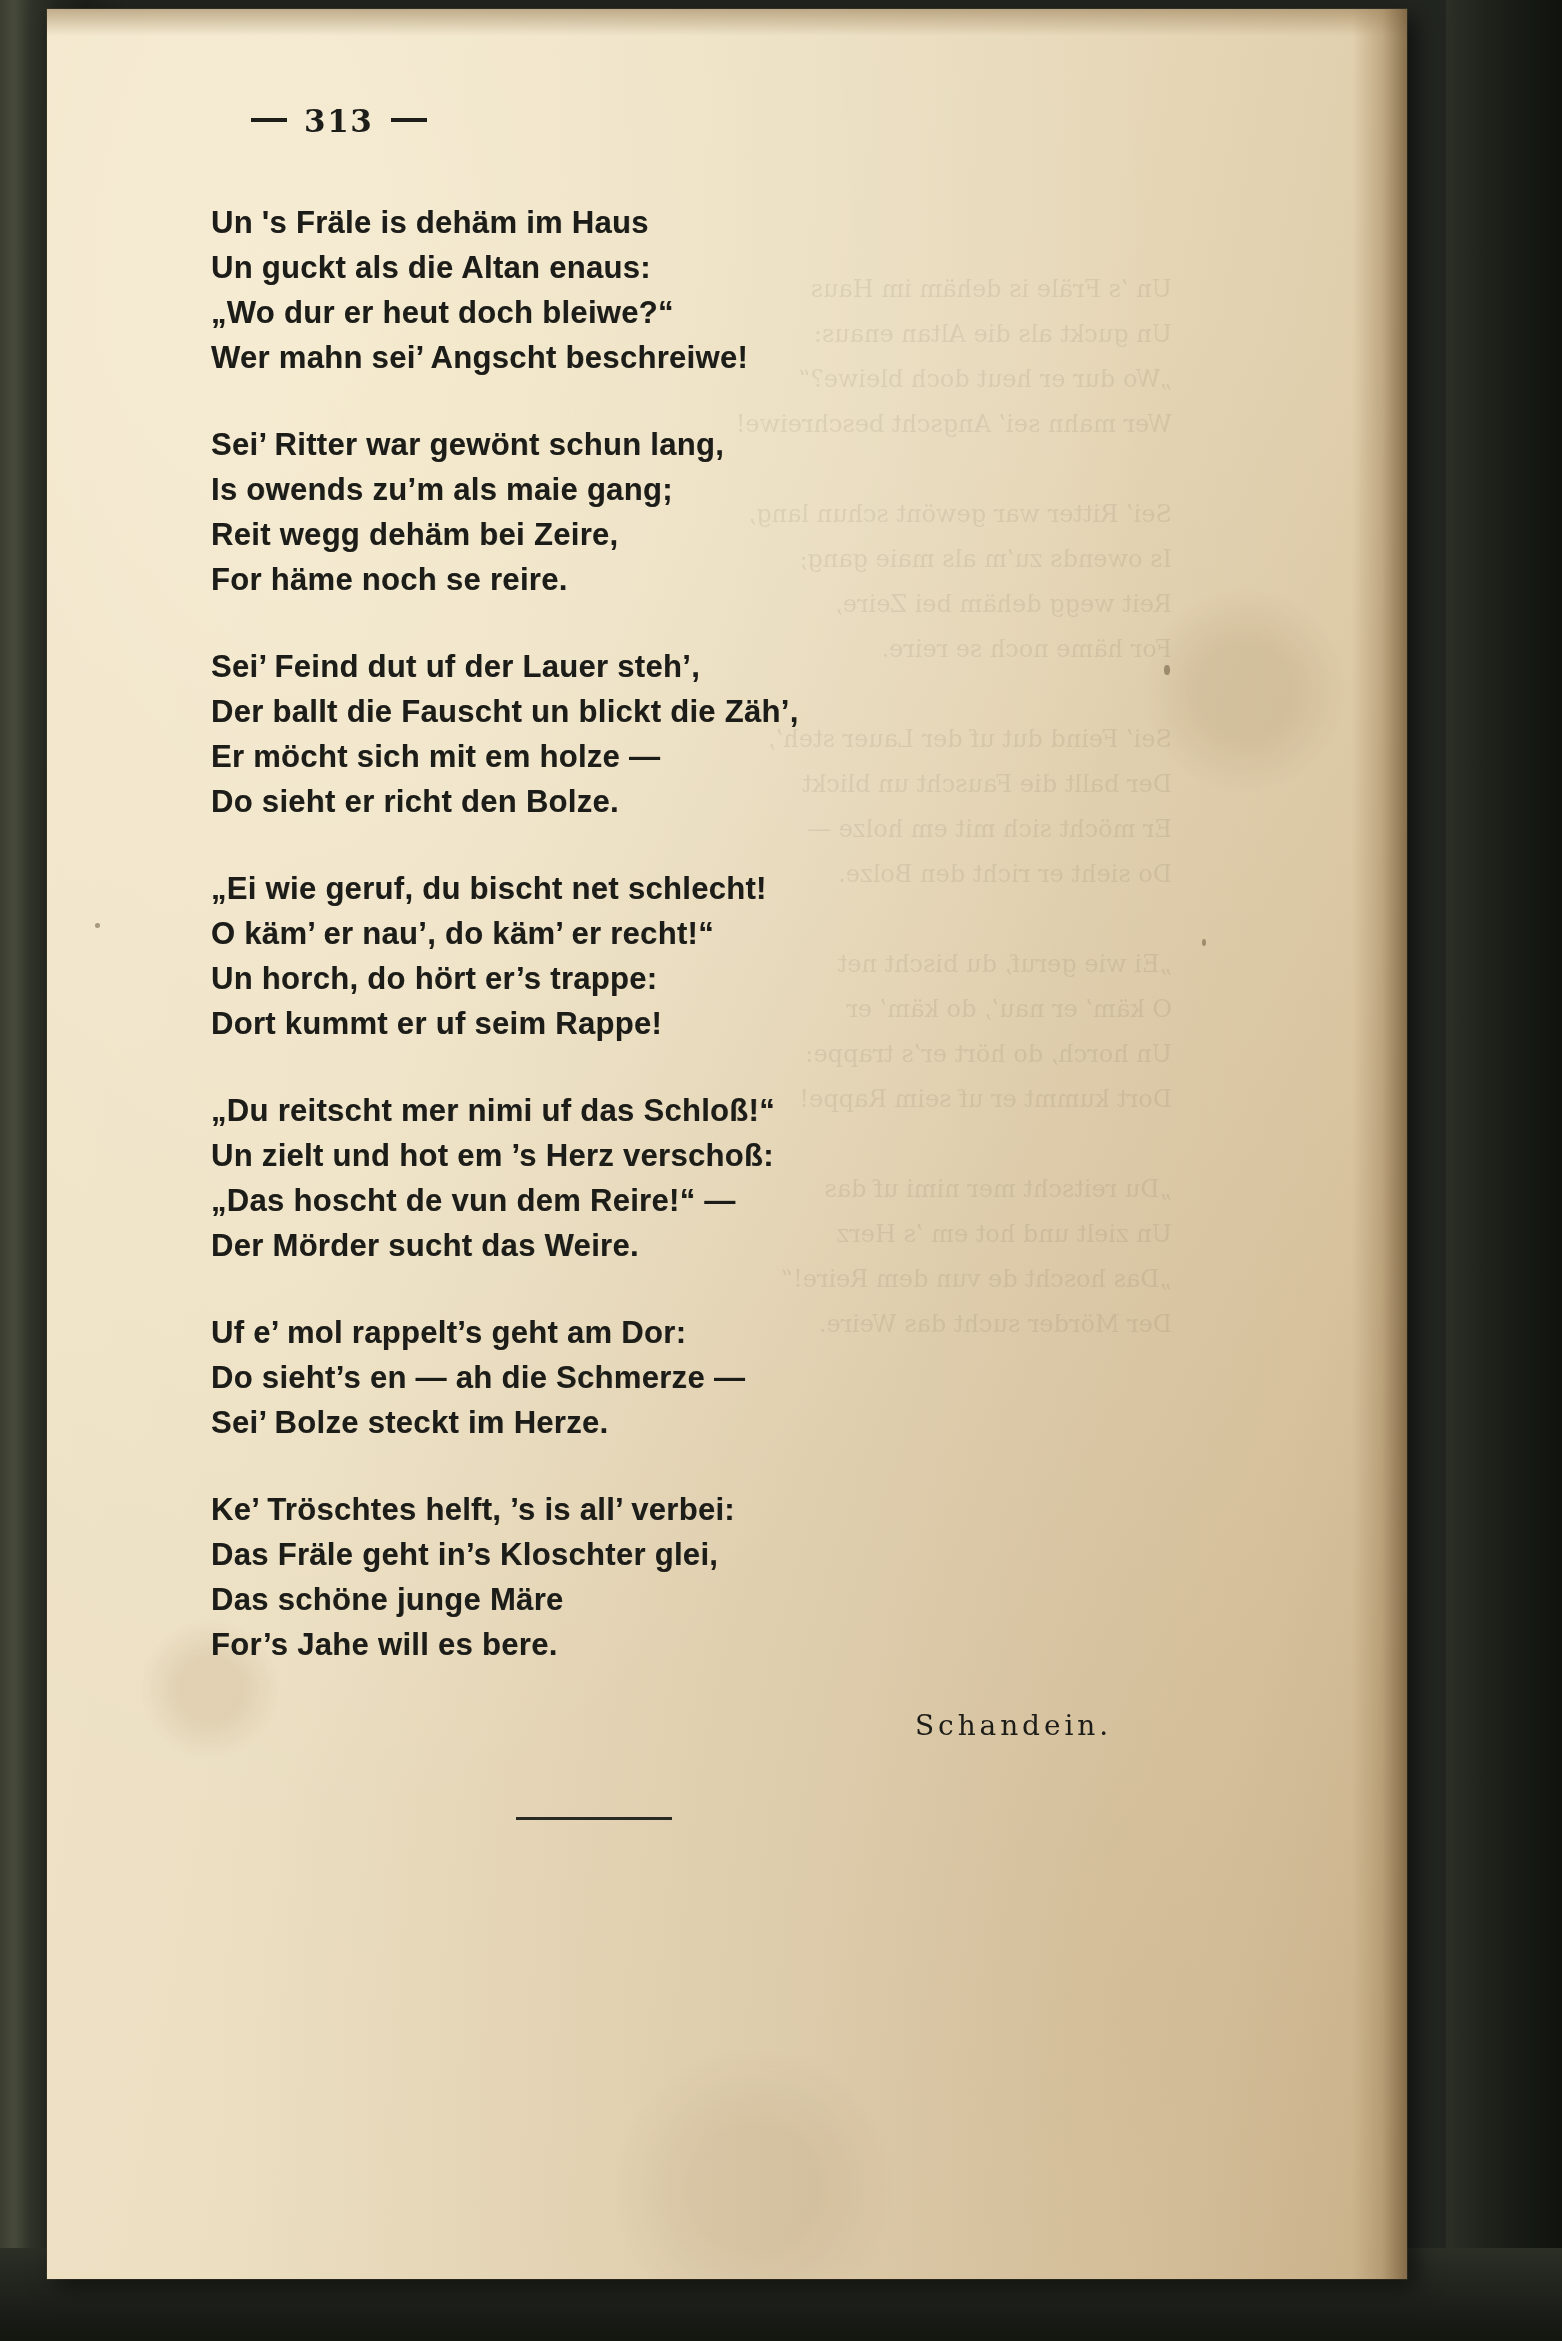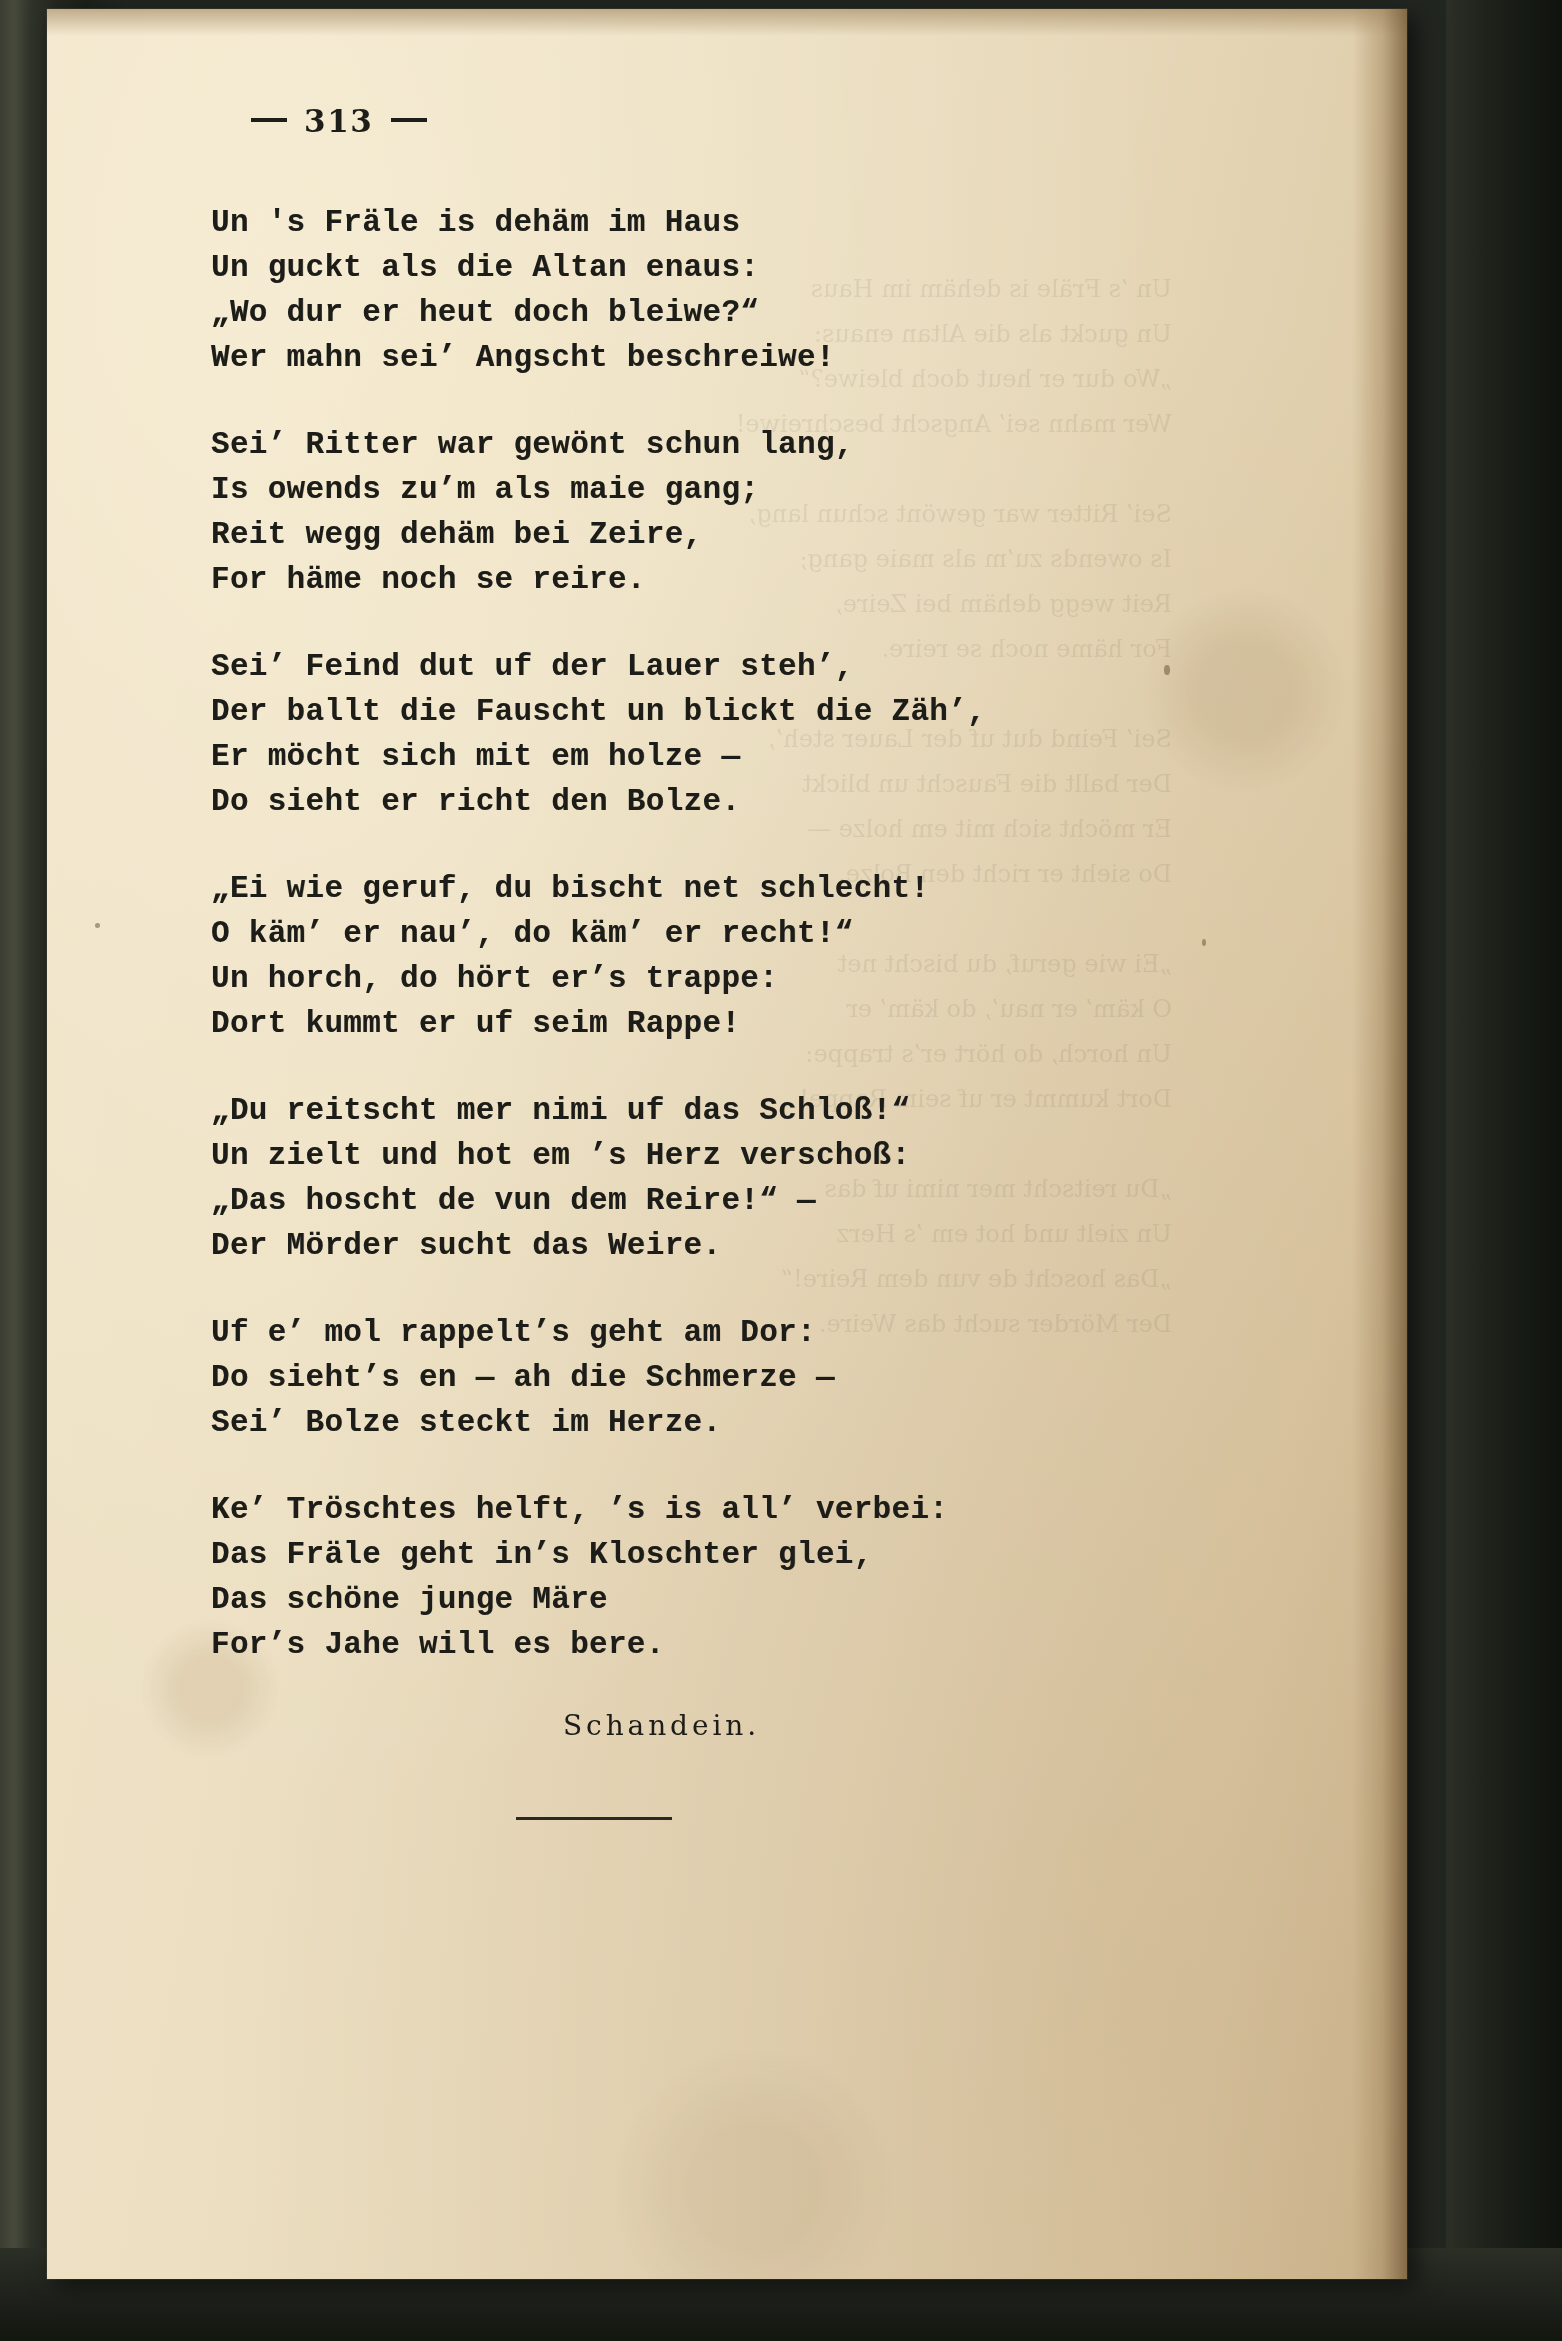--- a/index.html
+++ b/index.html
@@ -138,33 +138,33 @@
     margin: 0 17px 7.8px 17px;
   }
 
   .poem {
     padding-left: 47px;
   }
   .stanza {
     margin: 0 0 42px 0;
   }
   .line {
-    font-family: Liberation Mono, monospace;
+    font-family: Liberation Sans, sans-serif;
     font-weight: 700;
     font-size: 31px;
     line-height: 45px;
     letter-spacing: 0.3px;
     white-space: pre;
     color: #1c1c18;
     text-shadow: 0.3px 0.2px 0 rgba(40,35,25,0.35);
   }
 
   .signature {
     margin-top: 11px;
-    text-align: center;
+    text-align: right;
     padding-right: 84px;
     font-family: "DejaVu Serif", serif;
     font-size: 28px;
     letter-spacing: 3.9px;
     color: #1c1c18;
   }
 
   .tailrule {
     margin: 75px auto 0 auto;
     margin-left: 305px;

